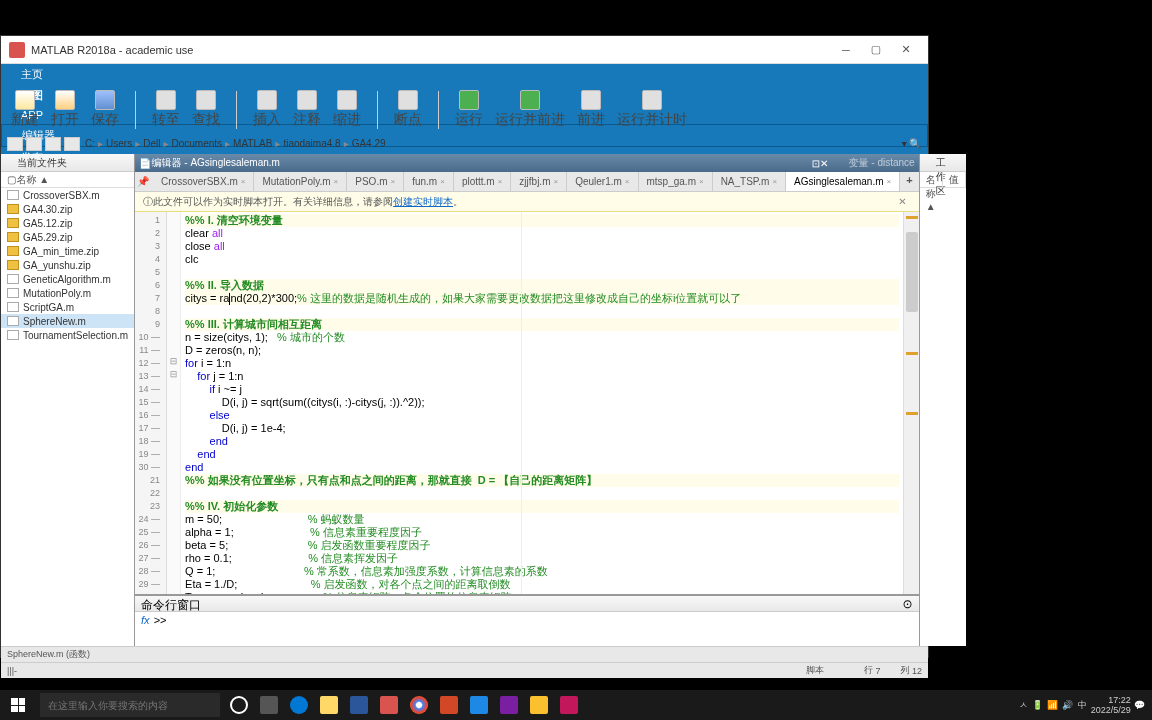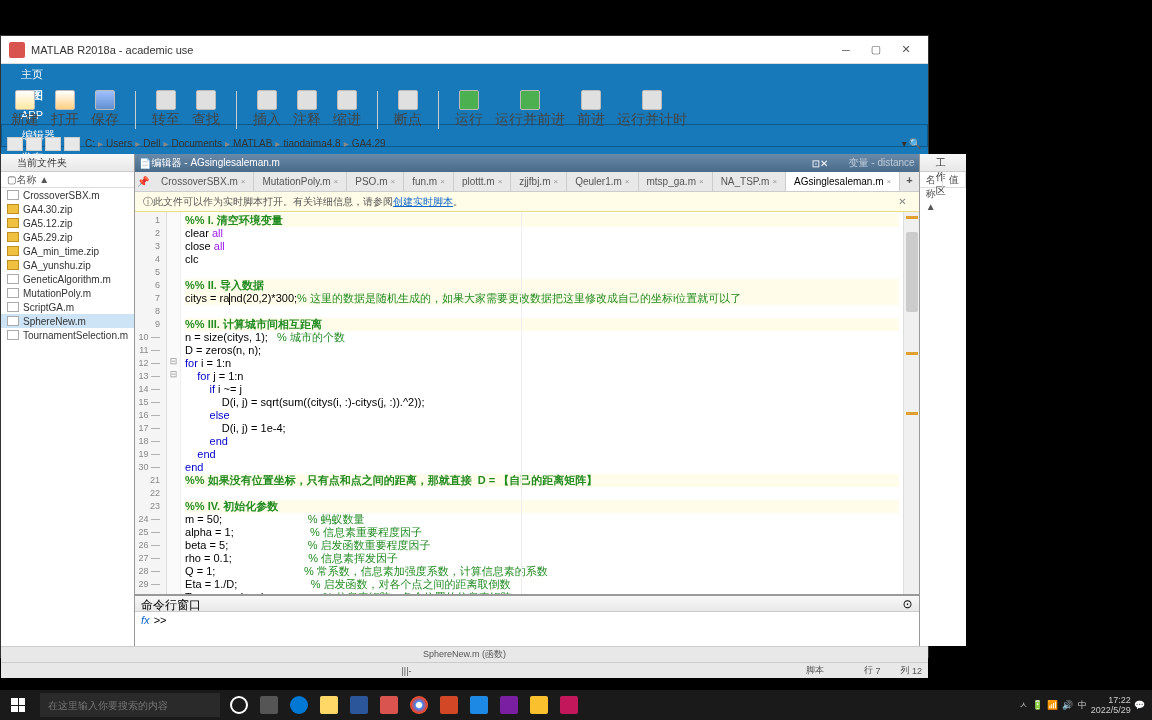--- a/index.html
+++ b/index.html
@@ -83,21 +83,21 @@
 
 .cmd-panel { border-top: 2px solid #999; background: #fff; }
 .cmd-title { height: 16px; background: linear-gradient(#f8f8f8,#e8e8e8); border-bottom: 1px solid #ccc; font-size: 12px; padding: 1px 6px; display: flex; }
 .cmd-body { height: 34px; padding: 2px 6px; font-family: Consolas, monospace; font-size: 11px; display: flex; align-items: flex-start; gap: 4px; }
 .fx { font-style: italic; color: #1168c9; font-size: 11px; }
 
 .panel-right { width: 200px; border-left: 1px solid #999; background: #fff; }
 .ws-header { height: 16px; display: flex; border-bottom: 1px solid #ddd; font-size: 10px; color: #555; }
 .ws-col { flex: 1; padding: 1px 6px; border-right: 1px solid #ddd; }
 
-.statusbar { height: 16px; background: #e8e8e8; border-top: 1px solid #ccc; display: flex; align-items: center; font-size: 9px; color: #555; padding: 0 6px; text-align: center; }
+.statusbar { height: 16px; background: #e8e8e8; border-top: 1px solid #ccc; display: flex; align-items: center; font-size: 9px; color: #555; padding: 0 6px; }
 .statusbar .sleft { flex: 1; }
 
 .taskbar { position: absolute; bottom: 0; left: 0; width: 1152px; height: 30px; background: #1a1a1a; display: flex; align-items: center; }
 .start-btn { width: 36px; height: 30px; display: flex; align-items: center; justify-content: center; cursor: pointer; }
 .win-logo { width: 14px; height: 14px; display: grid; grid-template: 1fr 1fr / 1fr 1fr; gap: 1px; }
 .win-logo div { background: #fff; }
 .task-search { width: 180px; height: 24px; background: #2a2a2a; border: none; color: #aaa; font-size: 10px; padding: 0 8px; margin: 0 4px; }
 .task-icon { width: 30px; height: 30px; display: flex; align-items: center; justify-content: center; cursor: pointer; color: #fff; font-size: 11px; }
 .task-icon .ti { width: 18px; height: 18px; border-radius: 2px; }
 .sys-tray { margin-left: auto; display: flex; align-items: center; gap: 4px; padding: 0 6px; color: #ccc; font-size: 9px; }

